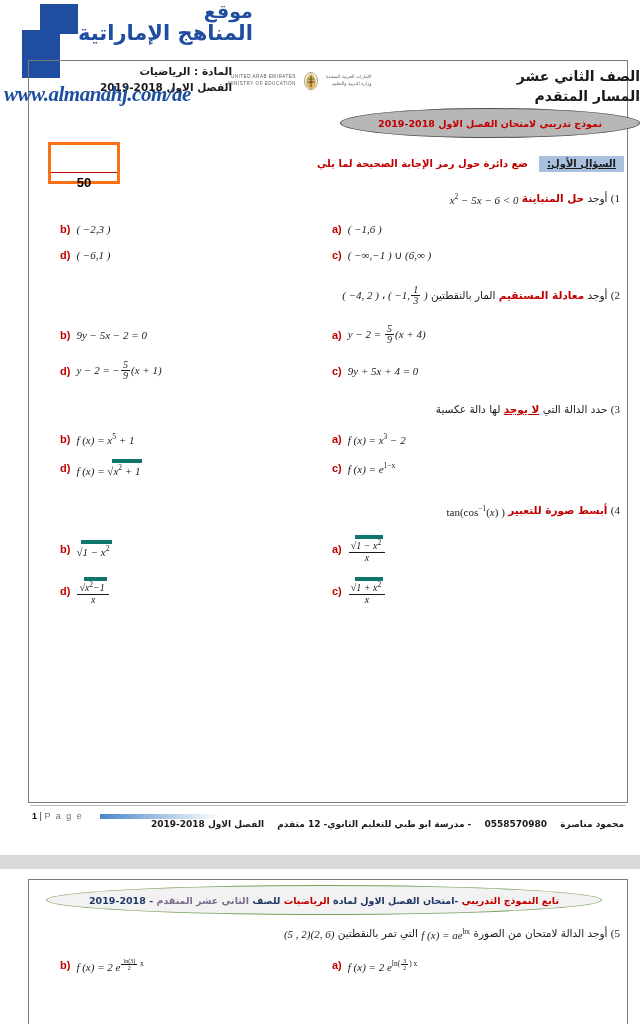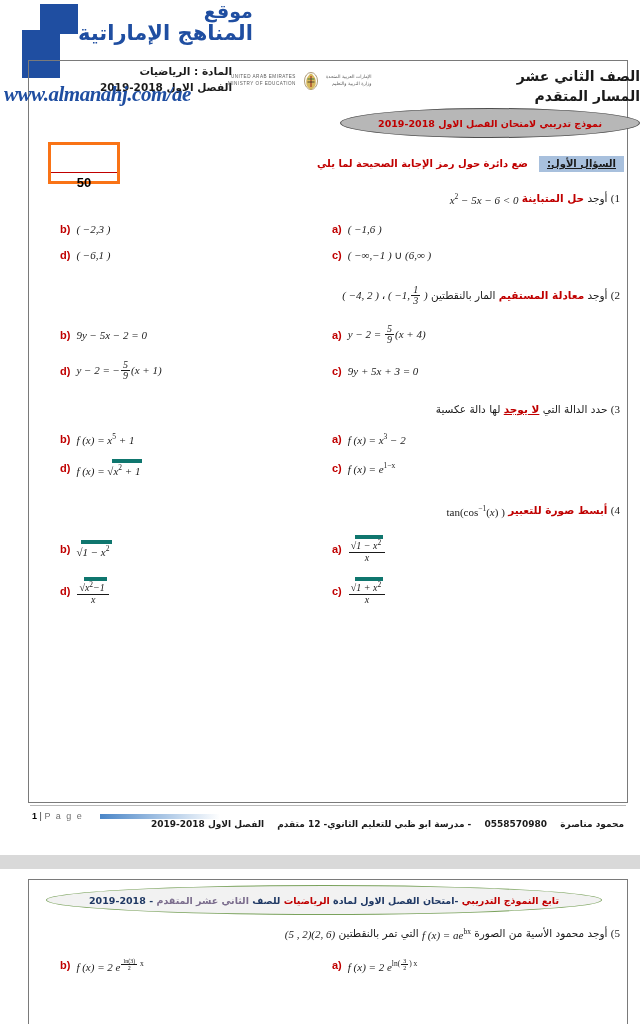--- a/index.html
+++ b/index.html
@@ -519,21 +519,21 @@
         <div class="opt">
           <span class="opt-letter">a)</span>
           <span class="math">y − 2 = <span class="frac"><span class="num">5</span><span class="den">9</span></span>(x + 4)</span>
         </div>
         <div class="opt right-col">
           <span class="opt-letter">d)</span>
           <span class="math">y − 2 = −<span class="frac"><span class="num">5</span><span class="den">9</span></span>(x + 1)</span>
         </div>
         <div class="opt">
           <span class="opt-letter">c)</span>
-          <span class="math">9y + 5x + 3 = 0</span>
+          <span class="math">9y + 5x + 4 = 0</span>
         </div>
       </div>
     </div>
 
     <div class="q-block" style="margin-top:14px;">
       <div class="q-stem">
         <span class="q-num">3)</span>
         <span>حدد الدالة التي</span>
         <span class="q-em-u">لا يوجد</span>
         <span>لها دالة عكسية</span>
@@ -617,21 +617,21 @@
         <span class="c-gray">الثاني عشر المتقدم</span>
         <span class="c-navy">- 2018-2019</span>
       </div>
     </div>
   </div>
 
   <div class="p2-questions">
     <div class="q-block">
       <div class="q-stem">
         <span class="q-num">5)</span>
-        <span>أوجد محمود الأسية من الصورة</span>
+        <span>أوجد الدالة لامتحان من الصورة</span>
         <span class="math">f (x) = ae<sup>bx</sup></span>
         <span>التي تمر بالنقطتين</span>
         <span class="math">(5 , 2)(2, 6)</span>
       </div>
       <div class="opts">
         <div class="opt right-col">
           <span class="opt-letter">b)</span>
           <span class="math">f (x) = 2 e<sup><span class="frac" style="font-size:6px;"><span class="num"><span class="up">ln(3)</span></span><span class="den">2</span></span> x</sup></span>
         </div>
         <div class="opt">

